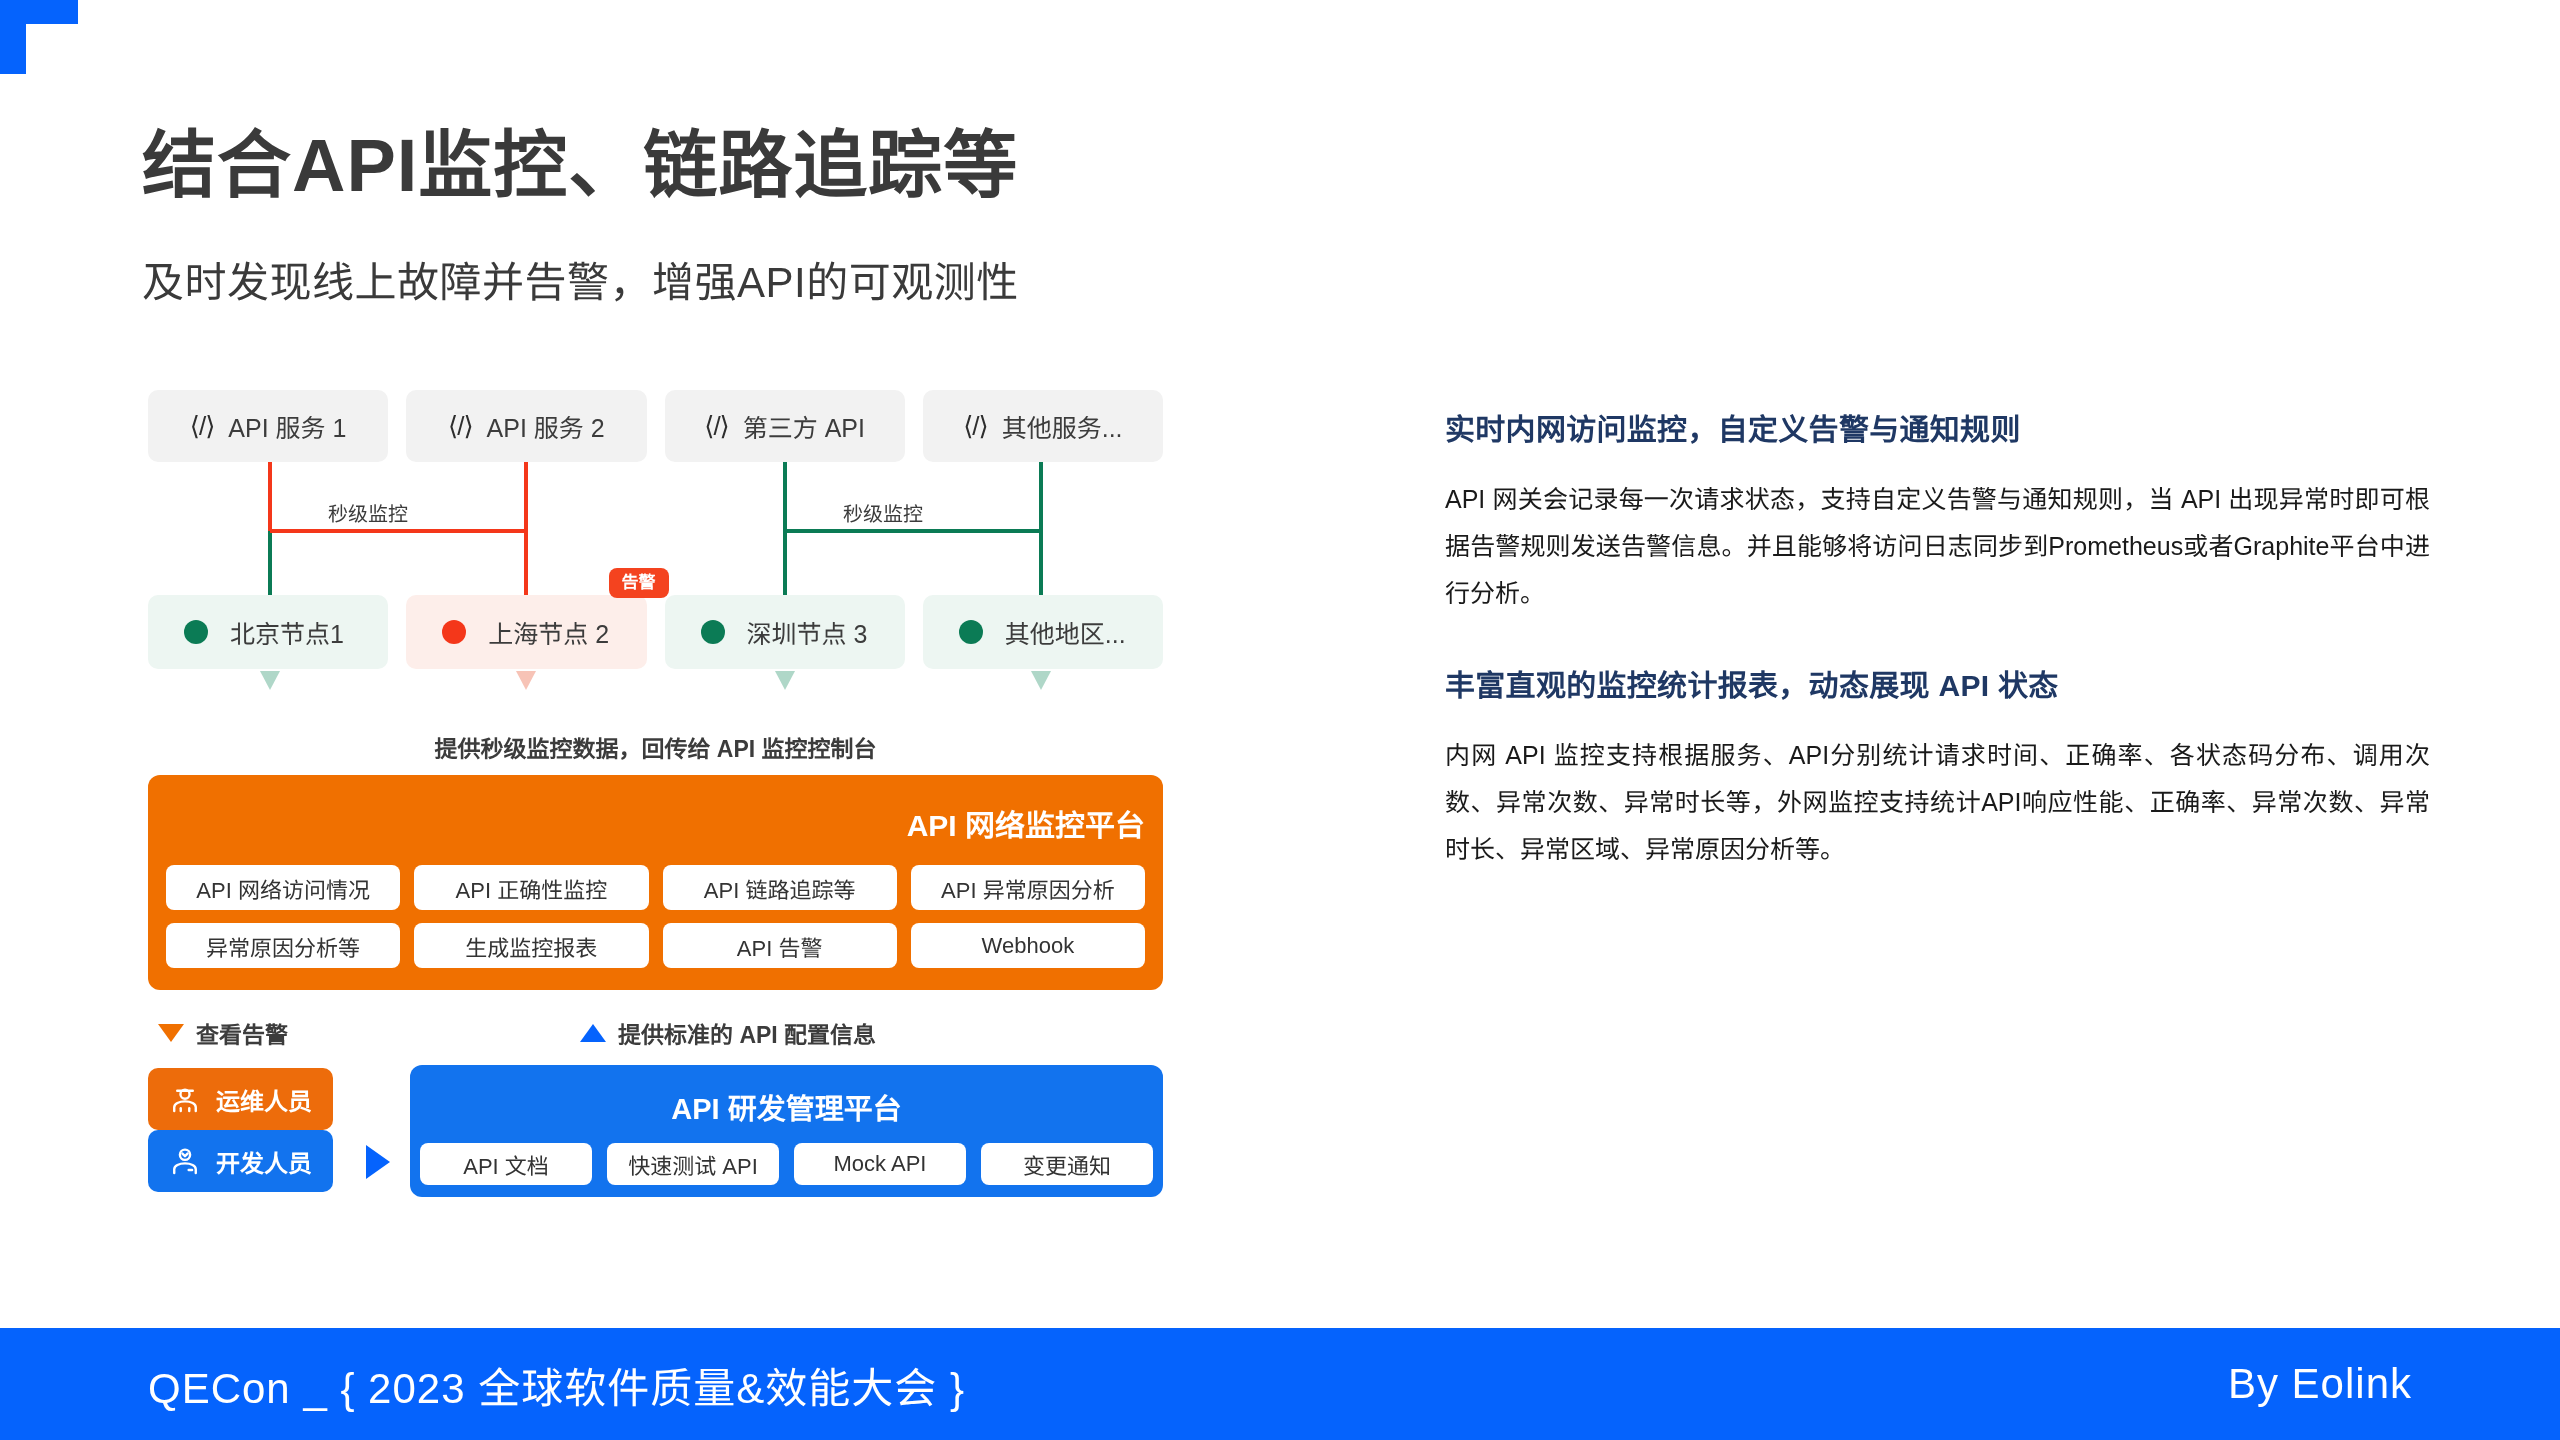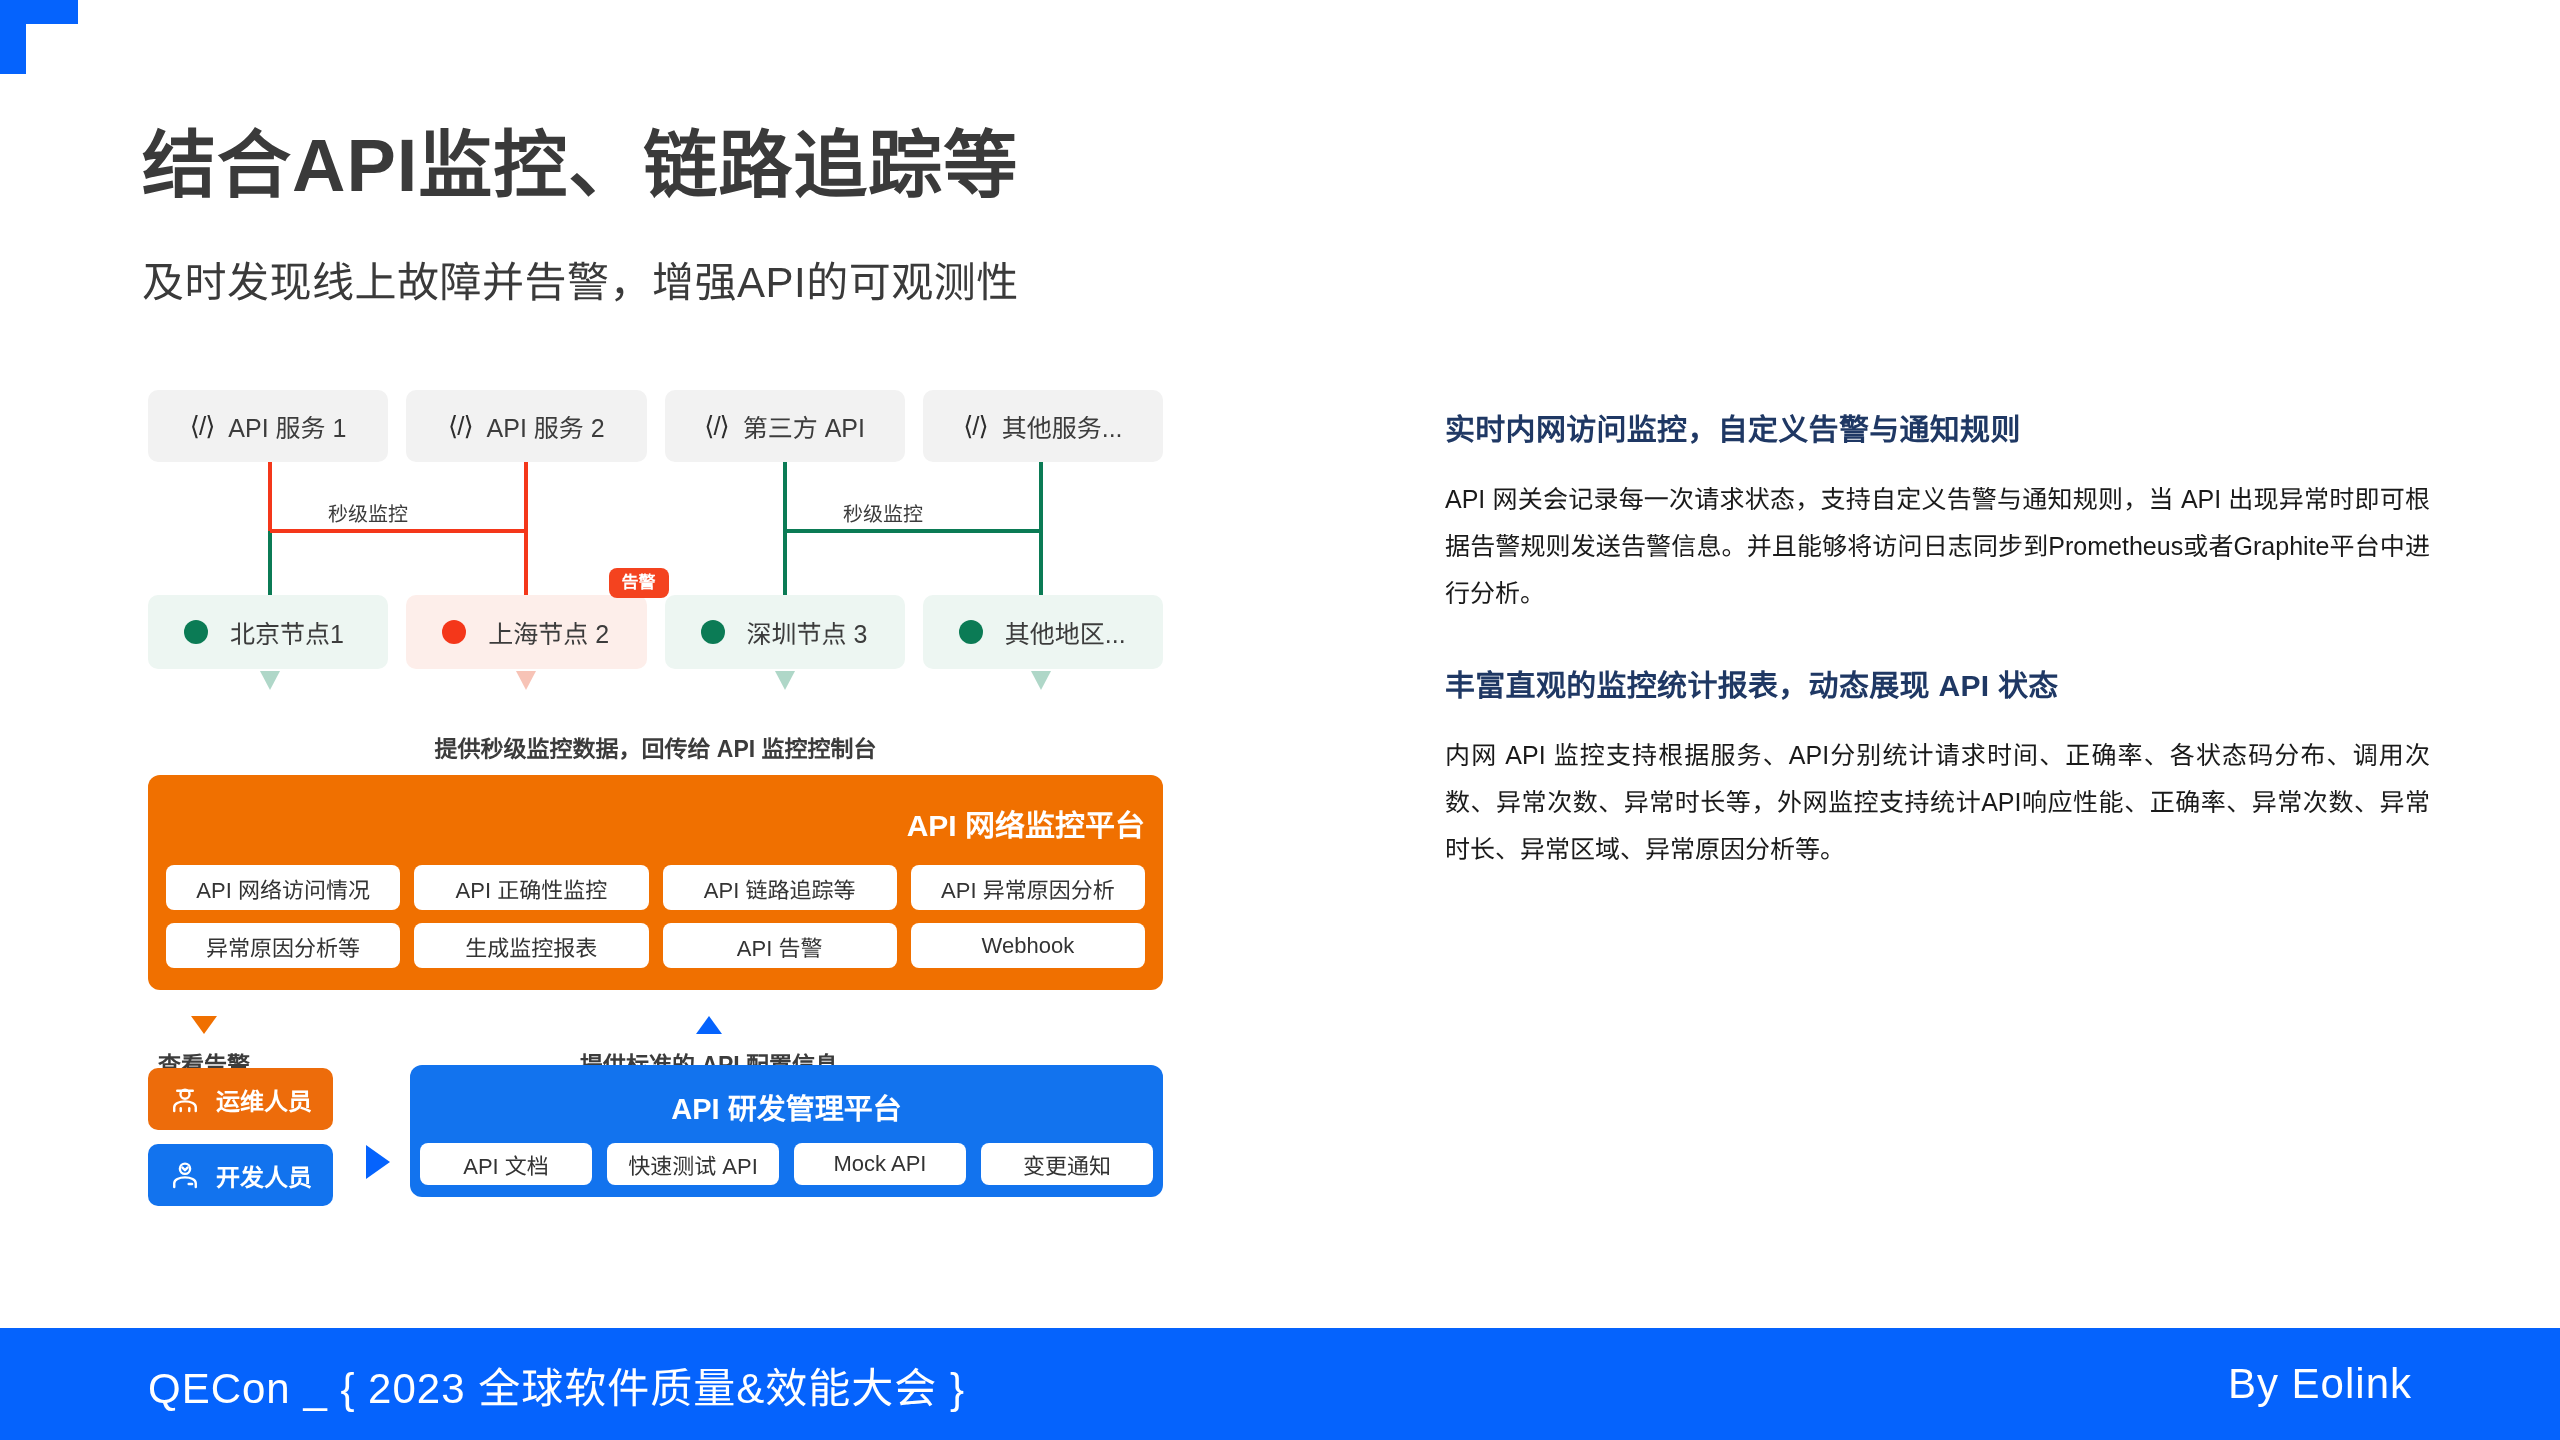--- a/index.html
+++ b/index.html
@@ -81,30 +81,30 @@
   .chip-row { display:flex; gap:14px; margin-bottom:13px; }
   .chip {
     flex:1 1 0; height:45px; background:#fff; border-radius:8px;
     display:flex; align-items:center; justify-content:center;
     font-size:22px; color:#333; white-space:nowrap;
   }
 
   
   #legend-row { position:absolute; left:0; top:626px; width:1015px; height:40px; }
   .legend-item { position:absolute; display:flex; align-items:center; gap:12px;
-                 font-size:23px; font-weight:bold; color:#3C3C3C; white-space:nowrap;flex-direction:column; }
+                 font-size:23px; font-weight:bold; color:#3C3C3C; white-space:nowrap; }
   #legend-alert { left:10px; top:0; }
   #legend-config { left:432px; top:0; }
   .tri-down { width:0;height:0;border-left:13px solid transparent;border-right:13px solid transparent;border-top:18px solid #F07000; }
   .tri-up   { width:0;height:0;border-left:13px solid transparent;border-right:13px solid transparent;border-bottom:18px solid #0563FD; }
 
   
   #roles { position:absolute; left:0; top:678px; width:205px; }
   .role-box {
-    width:185px; height:62px; border-radius:10px; margin-bottom:14px;
+    width:185px; height:62px; border-radius:10px; 
     display:flex; align-items:center; gap:14px; padding-left:20px;
     color:#fff; font-size:24px; font-weight:bold; white-space:nowrap;
   }
   .role-box.ops { background:#ED6C0B; }
   .role-box.dev { background:#1273EE; }
 
   #play-arrow {
     position:absolute; left:218px; top:755px;
     width:0;height:0;border-top:17px solid transparent;border-bottom:17px solid transparent;border-left:24px solid #0563FD;
   }

